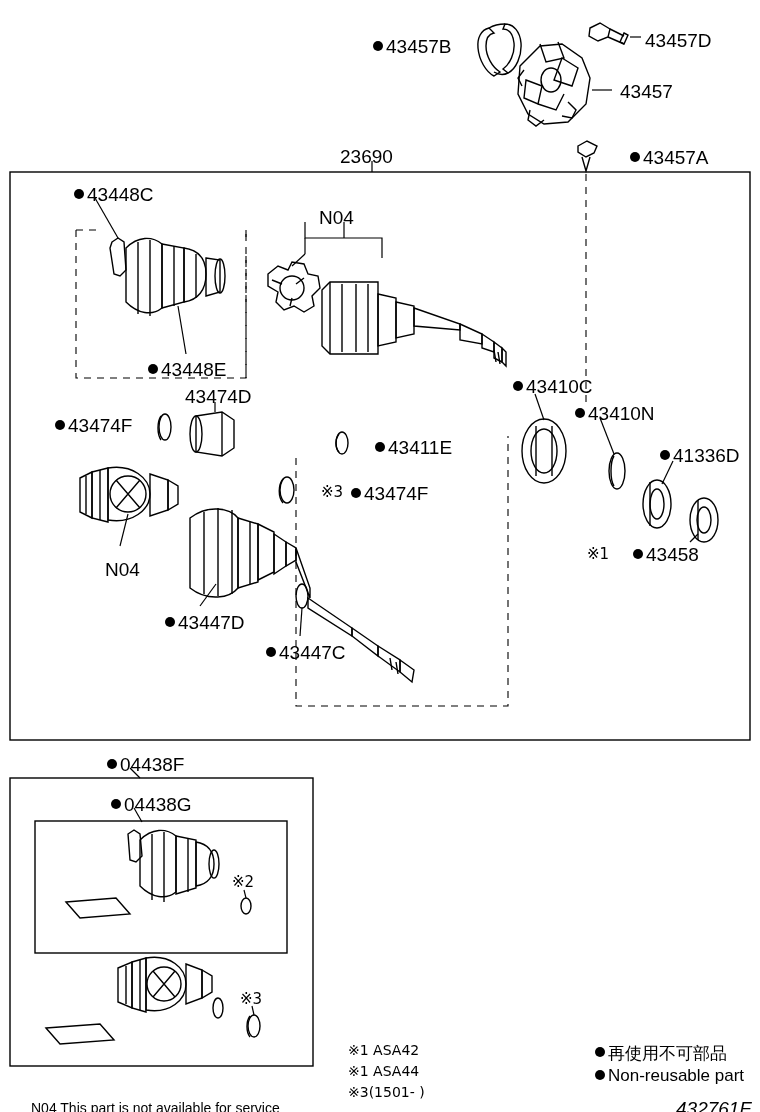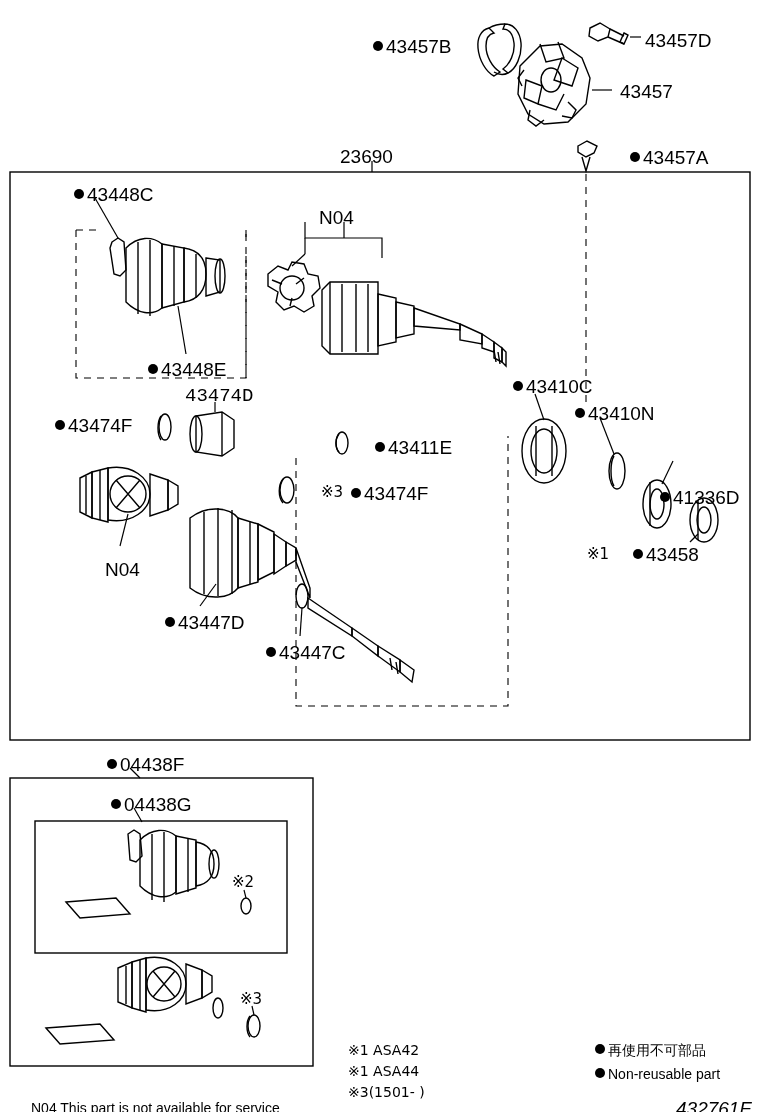--- a/index.html
+++ b/index.html
@@ -4,21 +4,21 @@
 <style>
   html,body{margin:0;padding:0;background:#fff;}
   body{width:760px;height:1112px;position:relative;font-family:"Liberation Sans",sans-serif;color:#000;overflow:hidden;}
   .stage{position:absolute;left:0;top:6px;width:760px;height:897px;}
   svg.art{position:absolute;left:0;top:0;width:760px;height:1112px;}
   .lbl{position:absolute;font-size:19px;letter-spacing:0px;white-space:nowrap;line-height:1;}
   .lbl.small{font-size:15px;}
   .jp{font-family:"DejaVu Sans",sans-serif;}
   .dot{display:inline-block;width:10px;height:10px;border-radius:50%;background:#000;margin-right:3px;vertical-align:middle;position:relative;top:-2px;}
   .footnote{position:absolute;font-size:14px;white-space:nowrap;}
-  .legend{position:absolute;font-size:14px;white-space:nowrap;}
+  .legend{position:absolute;font-size:17px;white-space:nowrap;}
   .code{position:absolute;font-size:19px;white-space:nowrap;font-style:italic;}
 </style>
 </head>
 <body>
 
 <div class="stage">
 
   <svg class="art" viewBox="0 0 760 1112">
     <g fill="none" stroke="#000" stroke-width="1.4">
 
@@ -228,25 +228,25 @@
   </svg>
 
   <div class="lbl" style="left:373px;top:31px;"><span class="dot"></span><span>43457B</span></div>
   <div class="lbl" style="left:645px;top:25px;"><span>43457D</span></div>
   <div class="lbl" style="left:620px;top:76px;text-align:right;"><span>43457</span></div>
   <div class="lbl" style="left:630px;top:142px;"><span class="dot"></span><span>43457A</span></div>
   <div class="lbl" style="left:340px;top:141px;"><span>23690</span></div>
   <div class="lbl" style="left:74px;top:179px;"><span class="dot"></span><span>43448C</span></div>
   <div class="lbl" style="left:319px;top:202px;"><span>N04</span></div>
   <div class="lbl" style="left:148px;top:354px;"><span class="dot"></span><span>43448E</span></div>
-  <div class="lbl" style="left:185px;top:381px;font-family:Liberation Mono, monospace;"><span>43474D</span></div>
+  <div class="lbl" style="left:185px;top:381px;"><span>43474D</span></div>
   <div class="lbl" style="left:55px;top:410px;"><span class="dot"></span><span>43474F</span></div>
   <div class="lbl" style="left:513px;top:371px;"><span class="dot"></span><span>43410C</span></div>
   <div class="lbl" style="left:575px;top:398px;"><span class="dot"></span><span>43410N</span></div>
-  <div class="lbl" style="left:660px;top:440px;margin-top:42px;"><span class="dot"></span><span>41336D</span></div>
+  <div class="lbl" style="left:660px;top:440px;"><span class="dot"></span><span>41336D</span></div>
   <div class="lbl" style="left:375px;top:432px;"><span class="dot"></span><span>43411E</span></div>
   <div class="lbl" style="left:351px;top:478px;"><span class="dot"></span><span>43474F</span></div>
   <div class="lbl small jp" style="left:321px;top:479px;"><span>※3</span></div>
   <div class="lbl" style="left:633px;top:539px;"><span class="dot"></span><span>43458</span></div>
   <div class="lbl small jp" style="left:587px;top:541px;"><span>※1</span></div>
   <div class="lbl" style="left:105px;top:554px;"><span>N04</span></div>
   <div class="lbl" style="left:165px;top:607px;"><span class="dot"></span><span>43447D</span></div>
   <div class="lbl" style="left:266px;top:637px;"><span class="dot"></span><span>43447C</span></div>
   <div class="lbl" style="left:107px;top:749px;"><span class="dot"></span><span>04438F</span></div>
   <div class="lbl" style="left:111px;top:789px;"><span class="dot"></span><span>04438G</span></div>

